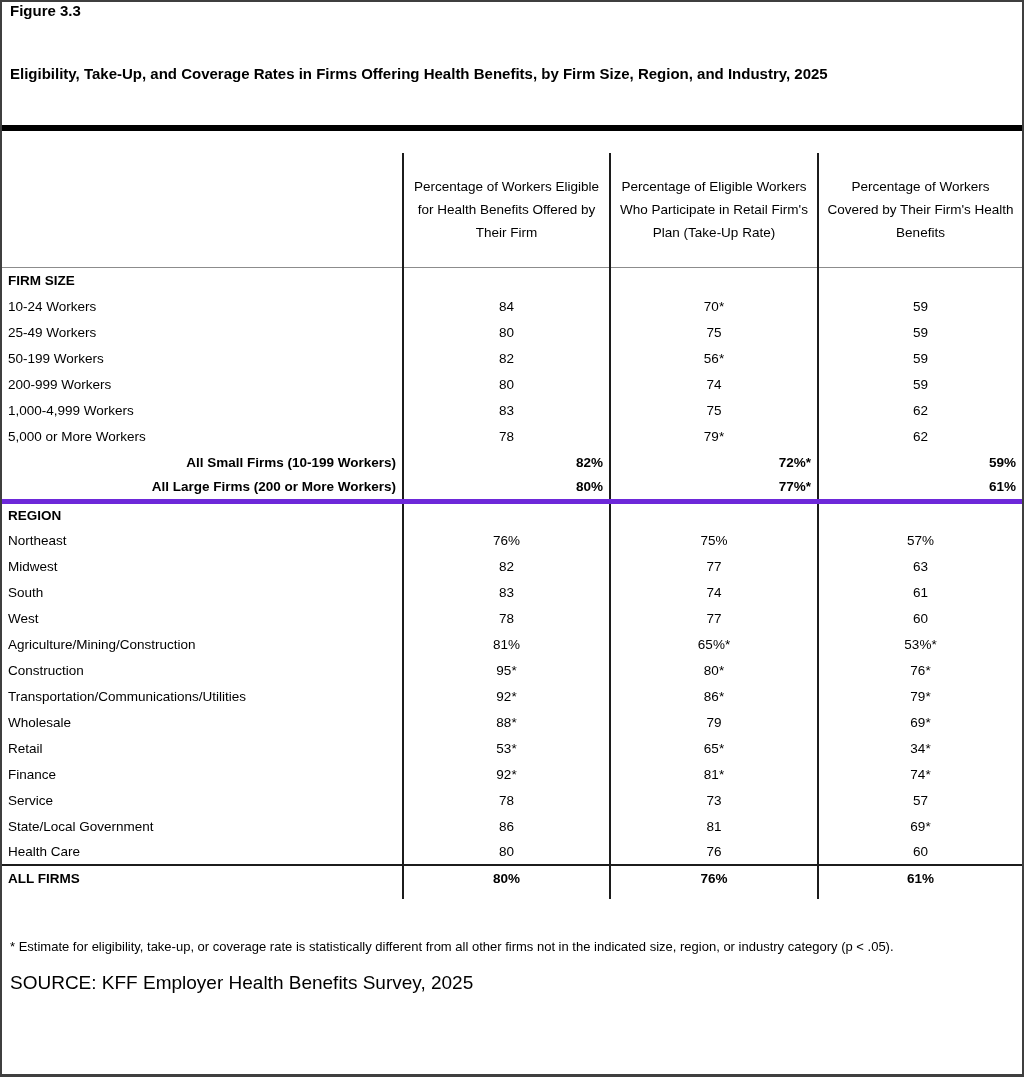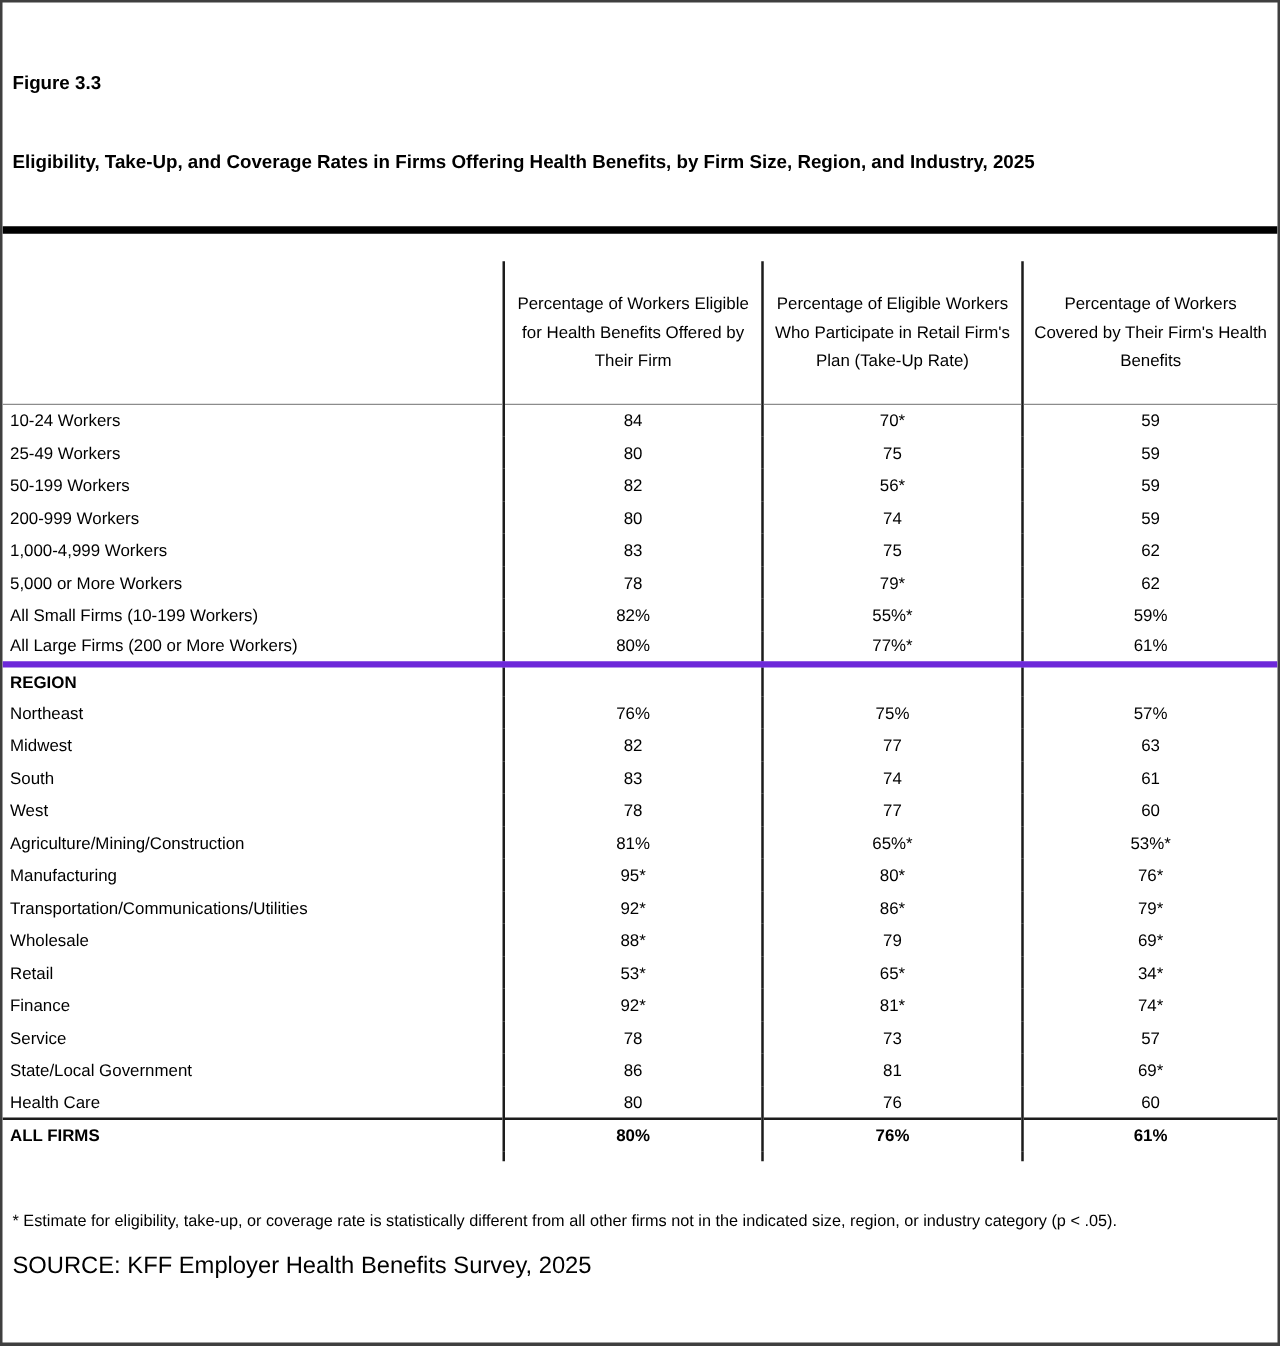--- a/index.html
+++ b/index.html
@@ -7,21 +7,21 @@
   body {
     width: 1024px;
     height: 1077px;
     background: #ffffff;
     color: #000000;
     font-family: "Liberation Sans", sans-serif;
     border: 2px solid #3f3f3f;
     border-bottom-width: 3px;
     overflow: hidden;
   }
-  .title-block { padding: 20px 12px 0 8px; margin-top: 36px; }
+  .title-block { padding: 0 12px 0 8px; }
   .figure-label {
     font-weight: bold;
     font-size: 15px;
     line-height: 18px;
   }
   .figure-title {
     font-weight: bold;
     font-size: 15px;
     line-height: 28px;
     margin-top: 40px;
@@ -52,21 +52,21 @@
     line-height: 23px;
     font-size: 13.5px;
   }
   thead tr { border-bottom: 1px solid #8c8c8c; padding-left: 12px; }
   .vline { border-left: 2px solid #1c1c1c; }
   tbody td { height: 26px; vertical-align: middle; }
   td.label { text-align: left; padding-left: 24px; }
   td.value { text-align: center; }
   tr.section-row td.label { padding-left: 6px; font-weight: bold; }
   tr.section-top { border-top: 5px solid #6d28d9; }
-  tr.bold-row td { font-weight: normal; }
+  tr.bold-row td { font-weight: bold; text-align: right; }
   tr.bold-row td.label { padding-left: 6px; }
   tr.total-row { border-top: 2px solid #1c1c1c; }
   tr.total-row td { font-weight: bold; }
   tr.total-row td.label { padding-left: 6px; }
   tr.stub-row td { height: 8px; }
   .notes { padding: 0 10px 0 8px; margin-top: 36px; }
   .footnote {
     font-size: 13px;
     line-height: 23px;
     max-width: 1002px;
@@ -96,20 +96,26 @@
   </colgroup>
   <thead>
     <tr>
       <th></th>
       <th class="vline">Percentage of Workers Eligible for Health Benefits Offered by Their Firm</th>
       <th class="vline">Percentage of Eligible Workers Who Participate in Retail Firm's Plan (Take-Up Rate)</th>
       <th class="vline">Percentage of Workers Covered by Their Firm's Health Benefits</th>
     </tr>
   </thead>
   <tbody id="table-body">
+      <tr class="section-row">
+        <td class="label">FIRM SIZE</td>
+        <td class="value vline"></td>
+        <td class="value vline"></td>
+        <td class="value vline"></td>
+      </tr>
       <tr>
         <td class="label">10-24 Workers</td>
         <td class="value vline">84</td>
         <td class="value vline">70*</td>
         <td class="value vline">59</td>
       </tr>
       <tr>
         <td class="label">25-49 Workers</td>
         <td class="value vline">80</td>
         <td class="value vline">75</td>
@@ -135,21 +141,21 @@
       </tr>
       <tr>
         <td class="label">5,000 or More Workers</td>
         <td class="value vline">78</td>
         <td class="value vline">79*</td>
         <td class="value vline">62</td>
       </tr>
       <tr class="bold-row">
         <td class="label">All Small Firms (10-199 Workers)</td>
         <td class="value vline">82%</td>
-        <td class="value vline">55%*</td>
+        <td class="value vline">72%*</td>
         <td class="value vline">59%</td>
       </tr>
       <tr class="bold-row">
         <td class="label">All Large Firms (200 or More Workers)</td>
         <td class="value vline">80%</td>
         <td class="value vline">77%*</td>
         <td class="value vline">61%</td>
       </tr>
       <tr class="section-row section-top">
         <td class="label">REGION</td>
@@ -181,21 +187,21 @@
         <td class="value vline">77</td>
         <td class="value vline">60</td>
       </tr>
       <tr>
         <td class="label">Agriculture/Mining/Construction</td>
         <td class="value vline">81%</td>
         <td class="value vline">65%*</td>
         <td class="value vline">53%*</td>
       </tr>
       <tr>
-        <td class="label">Manufacturing</td>
+        <td class="label">Construction</td>
         <td class="value vline">95*</td>
         <td class="value vline">80*</td>
         <td class="value vline">76*</td>
       </tr>
       <tr>
         <td class="label">Transportation/Communications/Utilities</td>
         <td class="value vline">92*</td>
         <td class="value vline">86*</td>
         <td class="value vline">79*</td>
       </tr>

